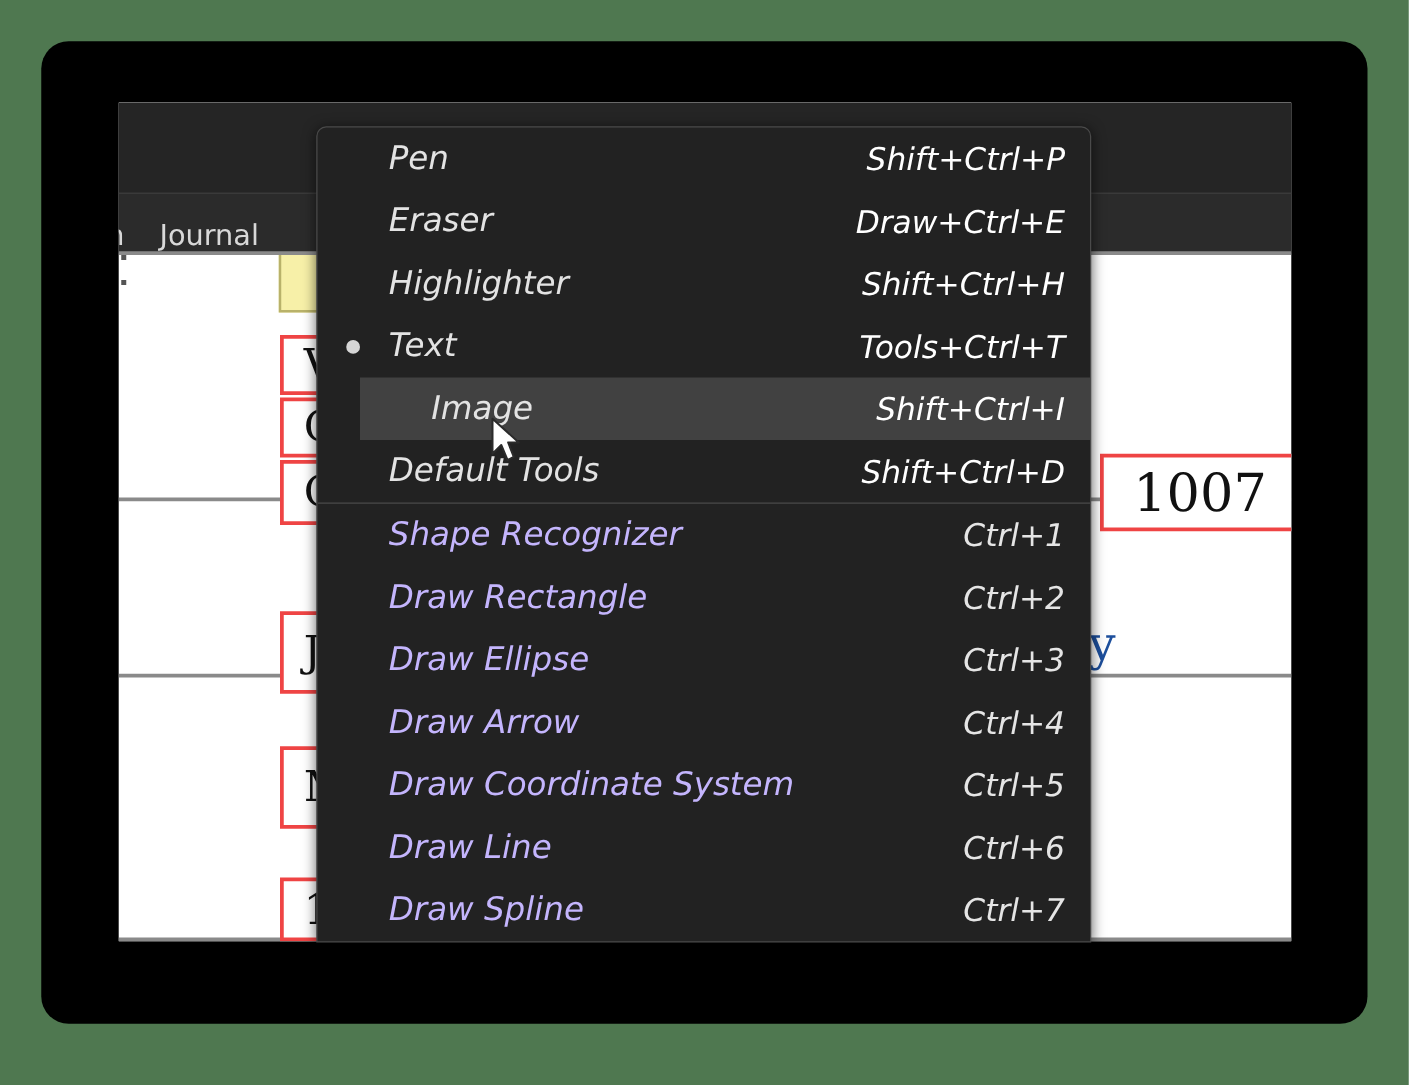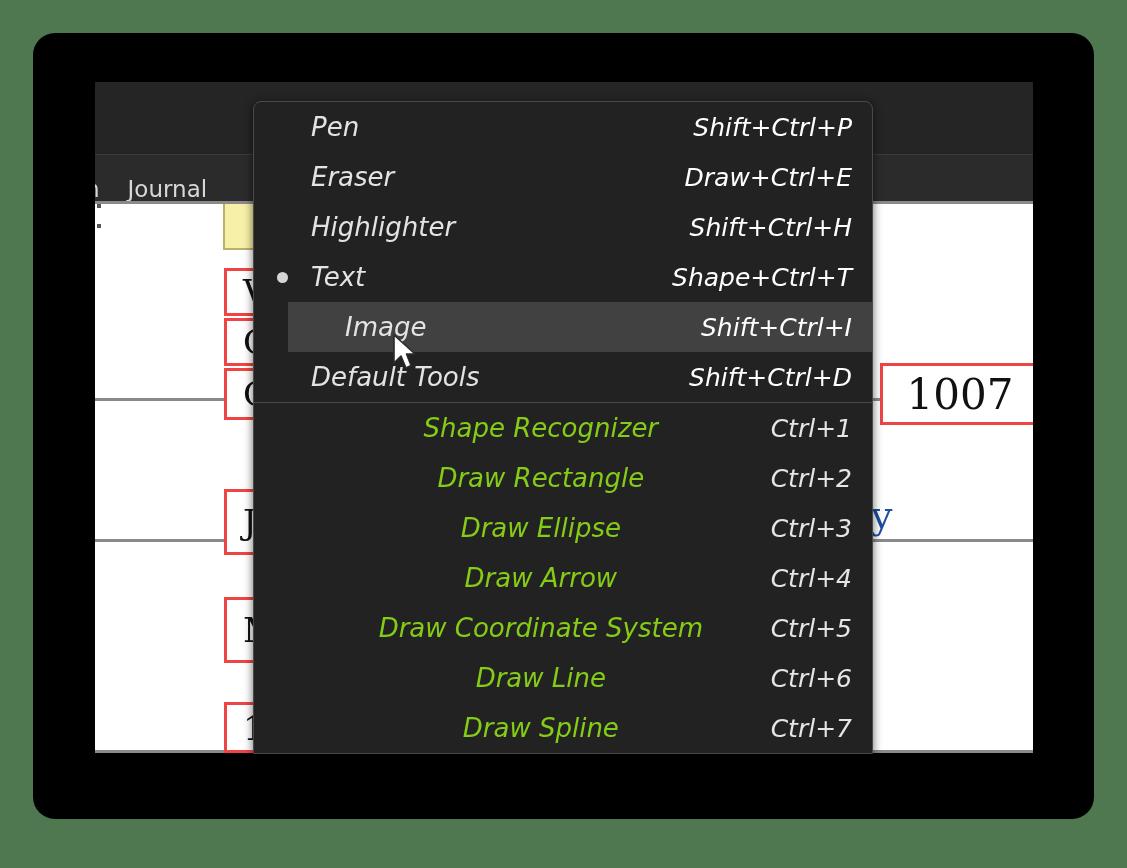--- a/index.html
+++ b/index.html
@@ -179,21 +179,21 @@
   }
   .menu-item .mi-accel {
     color: #ffffff;
     font-size: 25px;
     white-space: nowrap;
   }
   .menu-item.selected-row {
     background: #414141;
     margin-left: 34px;
   }
-  .menu-item.disabled .mi-label { color: #84cc16; text-align: center; }
+  .menu-item.disabled .mi-label { color: #c4b5fd; }
   .menu-item.disabled .mi-accel { color: #e5e5e5; }
 
   .menu-separator {
     height: 1px;
     background: #4a4a4a;
     margin: 0;
   }
 
   
   #mouse-cursor {
@@ -276,21 +276,21 @@
     <div class="menu-item">
       <span class="bullet-slot"></span>
       <span class="mi-label">Highlighter</span>
       <span class="mi-accel">Shift+Ctrl+H</span>
     </div>
     <div class="menu-item">
       <span class="bullet-slot">
         <span class="radio-dot"></span>
       </span>
       <span class="mi-label">Text</span>
-      <span class="mi-accel">Shape+Ctrl+T</span>
+      <span class="mi-accel">Tools+Ctrl+T</span>
     </div>
     <div class="menu-item selected-row">
       <span class="bullet-slot"></span>
       <span class="mi-label">Image</span>
       <span class="mi-accel">Shift+Ctrl+I</span>
     </div>
     <div class="menu-item">
       <span class="bullet-slot"></span>
       <span class="mi-label">Default Tools</span>
       <span class="mi-accel">Shift+Ctrl+D</span>

